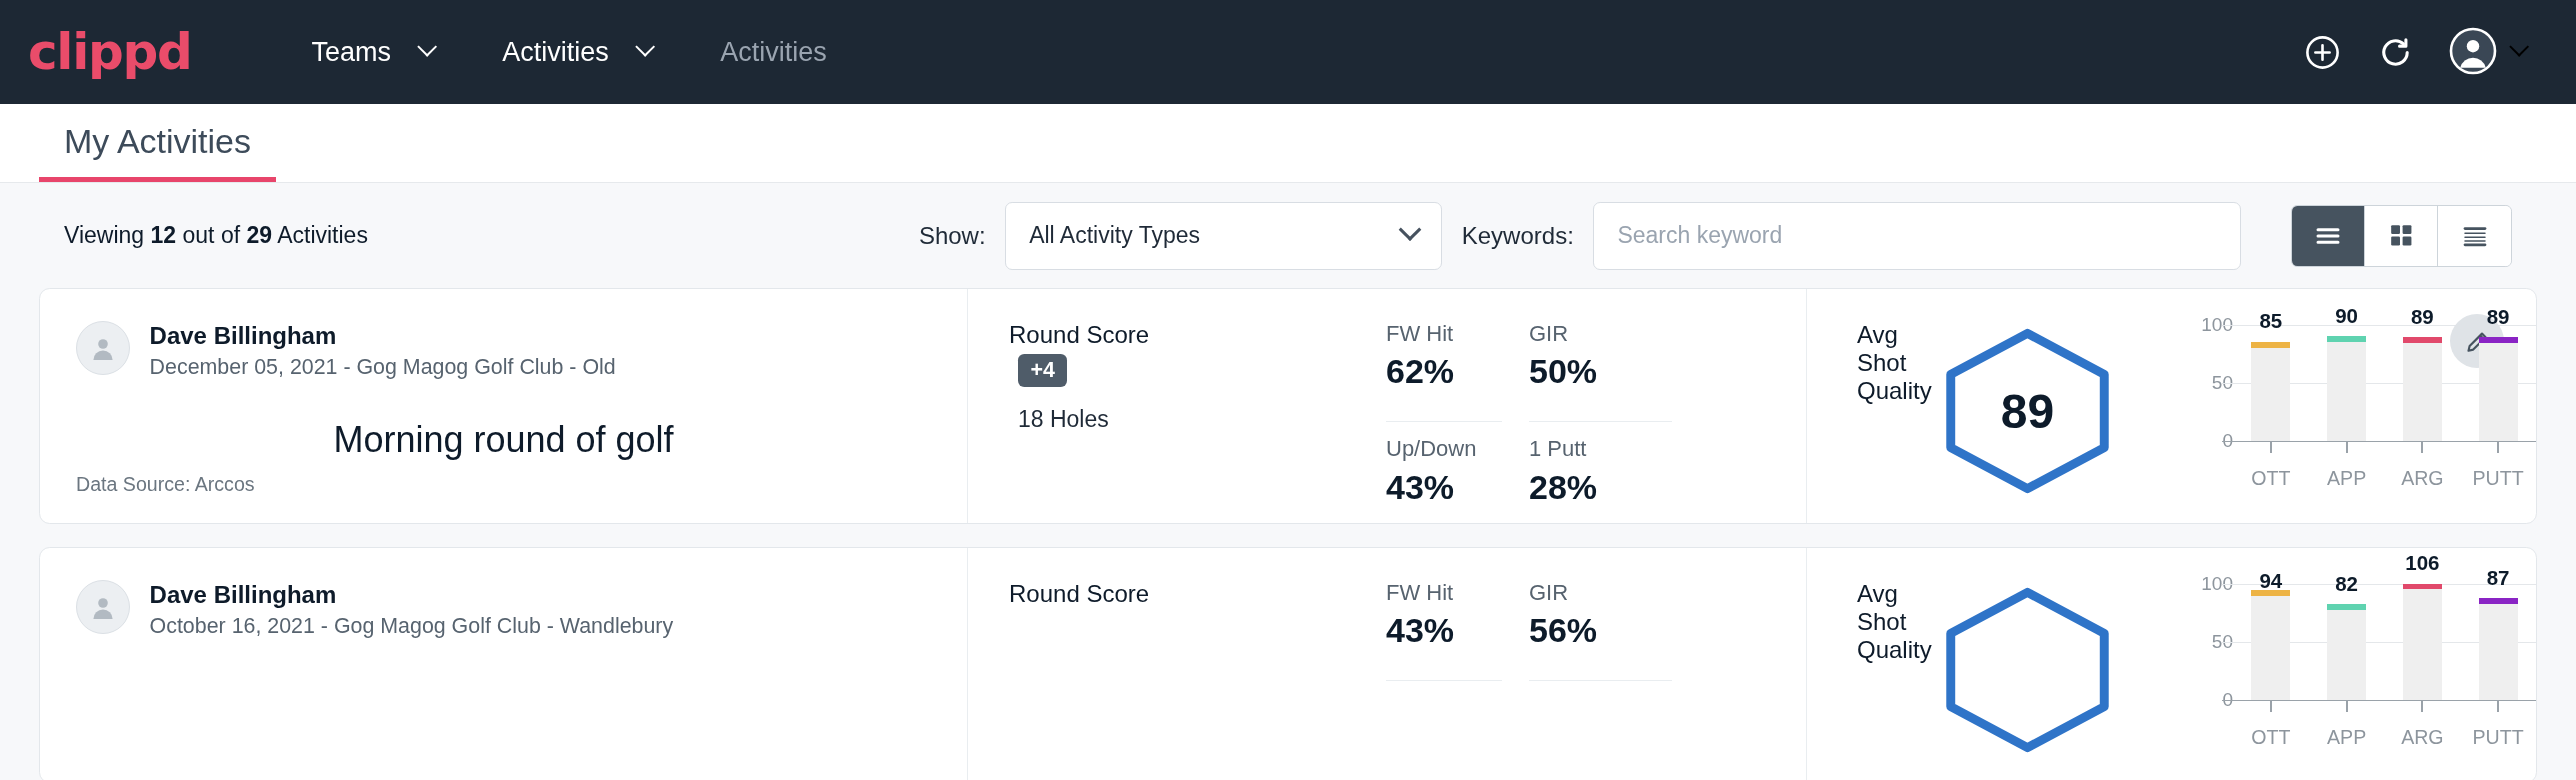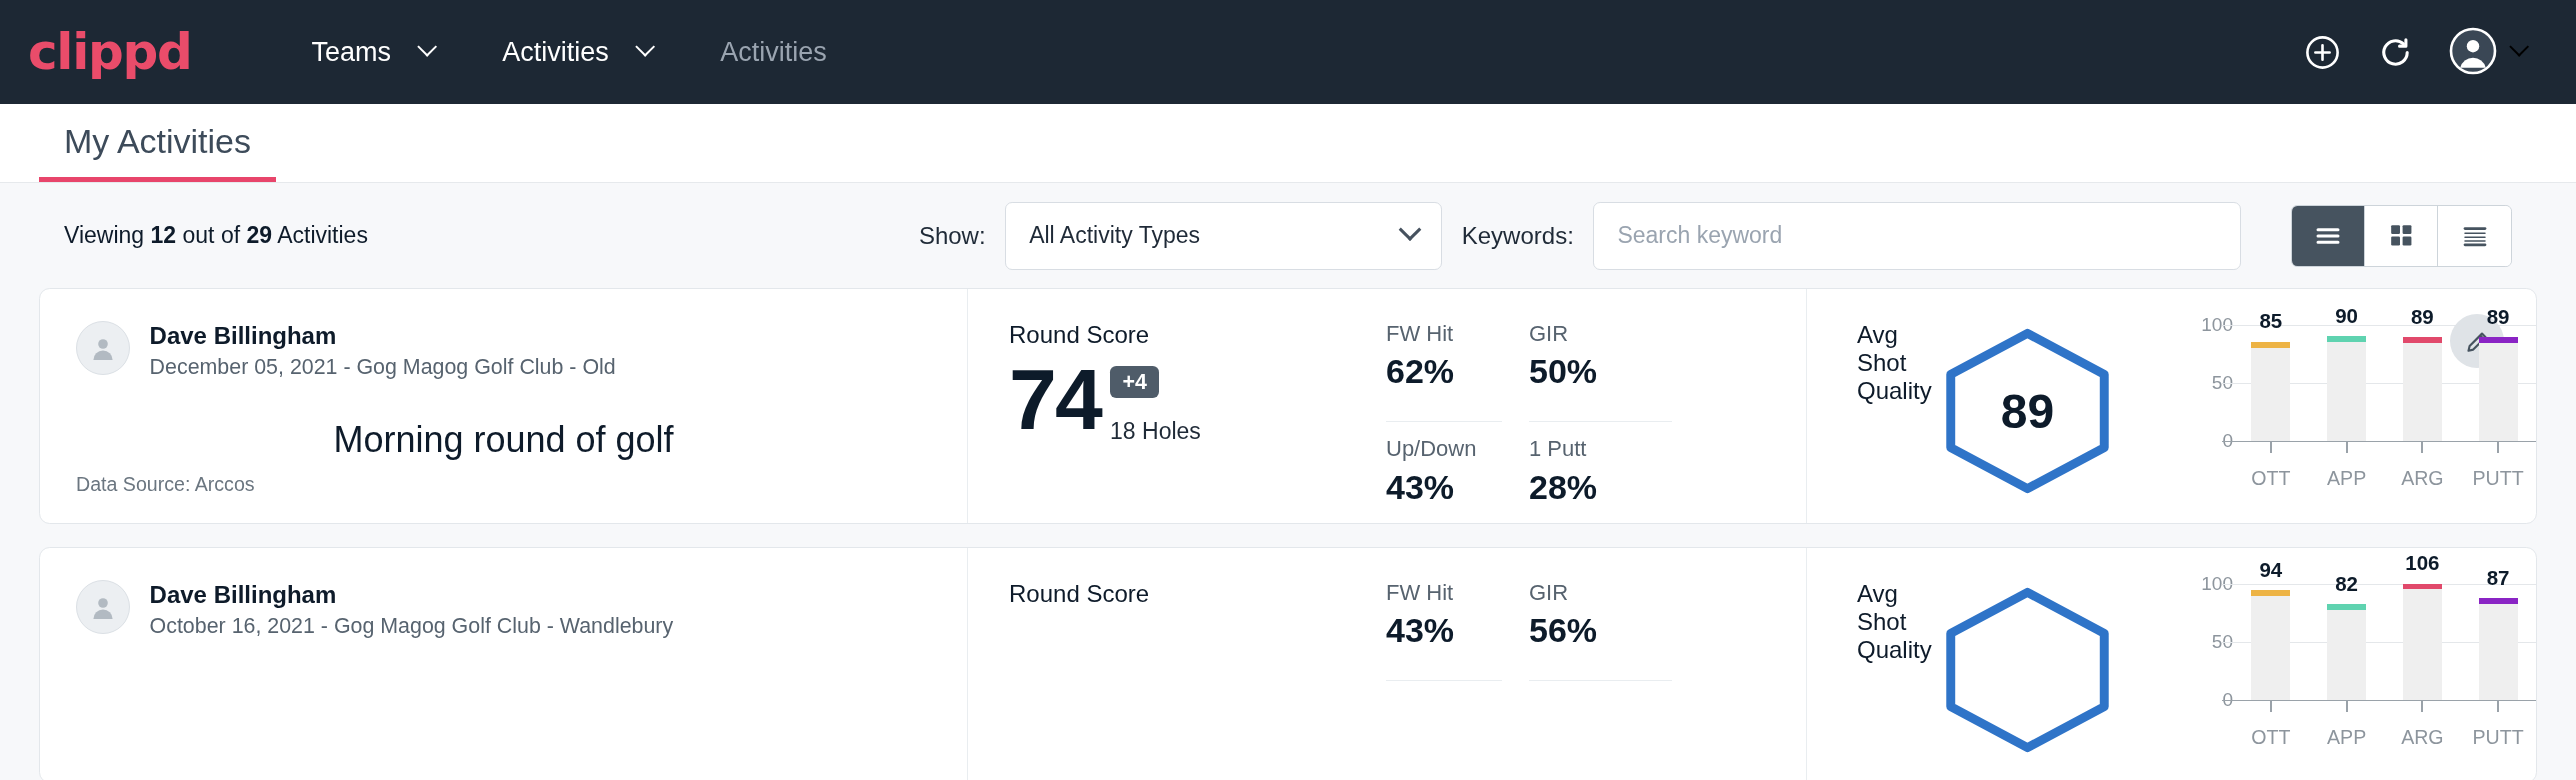--- a/index.html
+++ b/index.html
@@ -395,21 +395,20 @@
           <div class="who-meta">December 05, 2021 - Gog Magog Golf Club - Old</div>
         </div>
       </div>
       <div class="card-title">Morning round of golf</div>
       <div class="card-src">Data Source: Arccos</div>
     </div>
 
     <div class="card-col-b">
       <div class="blk-label">Round Score</div>
       <div class="score-row">
-        <div class="score-big">74</div>
         <div class="score-side">
           <div class="badge">+4</div>
           <div class="holes">18 Holes</div>
         </div>
       </div>
     </div>
 
     <div class="card-col-c">
       <div class="statcell top">
         <div class="stat-k">FW Hit</div>
@@ -555,21 +554,21 @@
             <div class="yaxis">
               <div class="yt" style="top:0">100</div>
               <div class="yt" style="top:50%">50</div>
               <div class="yt" style="top:100%">0</div>
             </div>
             <div class="plot" id="plot2">
                 <div class="gl" style="top: 0px;"></div>
                 <div class="gl" style="top: 58px;"></div>
                 <div class="gl base" style="top: 116px;"></div>
                 <div class="bar-slot">
-                  <div class="bar-val" style="bottom: 118px;">94</div>
+                  <div class="bar-val" style="bottom: 107px;">94</div>
                   <div class="cap" style="background: rgb(237, 179, 68);"></div>
                   <div class="bar" style="height: 104px;"></div>
                 </div>
                 <div class="bar-slot">
                   <div class="bar-val" style="bottom: 104px;">82</div>
                   <div class="cap" style="background: rgb(95, 211, 176);"></div>
                   <div class="bar" style="height: 90px;"></div>
                 </div>
                 <div class="bar-slot">
                   <div class="bar-val" style="bottom: 125px;">106</div>

